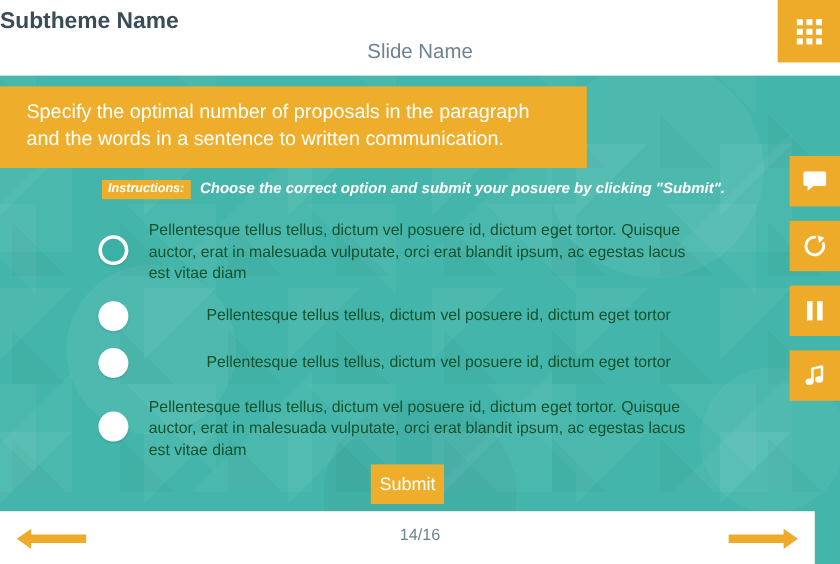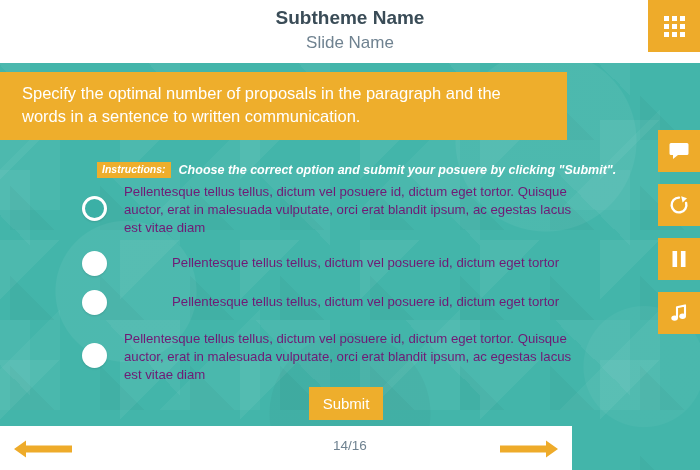--- a/index.html
+++ b/index.html
@@ -59,21 +59,21 @@
     font-size: 22px;
     font-weight: bold;
     letter-spacing: 0.5px;
     color: #5a6a74;
   }
   .subtheme {
     position: absolute;
     left: 0;
     top: 7px;
     width: 700px;
-    text-align: center;
+    text-align: left;
     font-size: 19px;
     font-weight: bold;
     color: #3a4c57;
   }
   .slide-name {
     position: absolute;
     left: 0;
     top: 33px;
     width: 700px;
     text-align: center;
@@ -103,39 +103,37 @@
     width: 5px;
     height: 5px;
     background: #ffffff;
   }
 
   
   .question-banner {
     position: absolute;
     left: 0;
     top: 72px;
-    width: 567px;
+    width: 489px;
     padding: 10px 18px 12px 22px;
     box-sizing: border-box;
     background: #eeae2c;
     color: #ffffff;
     font-size: 16.5px;
     line-height: 23px;
     z-index: 4;
   }
 
   
   .instructions-row {
     position: absolute;
-    left: 97px;
+    left: 85px;
     top: 150px;
     display: flex;
-    align-items: center;
     z-index: 4;
-    margin-top: 12px;
   }
   .instructions-tag {
     background: #eeae2c;
     color: #ffffff;
     font-size: 10.5px;
     font-style: italic;
     font-weight: bold;
     padding: 2px 5px 3px 5px;
     line-height: 11px;
   }
@@ -169,35 +167,35 @@
     background: #ffffff;
     margin-right: 17px;
     box-shadow: 0 1px 2px rgba(0,0,0,0.12);
   }
   .radio.selected {
     border: 3px solid #ffffff;
     background: #3bb0a6;
     box-sizing: border-box;
   }
   .option-text {
-    color: #701a75;
+    color: #14532d;
     font-size: 13.2px;
     line-height: 18px;
     padding-top: 1px;
   }
   .option.multi .radio { margin-top: 14px; }
   .option.single .radio { margin-top: 0px; }
   .option.single .option-text { padding-top: 3px; margin-left: 48px; }
 
   
   .submit-button {
     position: absolute;
     left: 309px;
     top: 387px;
-    width: 74px;
+    width: 61px;
     height: 33px;
     background: #eeae2c;
     color: #ffffff;
     font-size: 15px;
     display: flex;
     align-items: center;
     justify-content: center;
     cursor: pointer;
     z-index: 4;
   }
@@ -221,21 +219,21 @@
     cursor: pointer;
     color: #ffffff;
   }
   .side-button svg { display: block; }
 
   
   .footer {
     position: absolute;
     left: 0;
     bottom: 0;
-    width: 572px;
+    width: 679px;
     height: 44px;
     background: #ffffff;
     z-index: 5;
   }
   .page-counter {
     position: absolute;
     left: 0;
     top: 12px;
     width: 700px;
     text-align: center;

